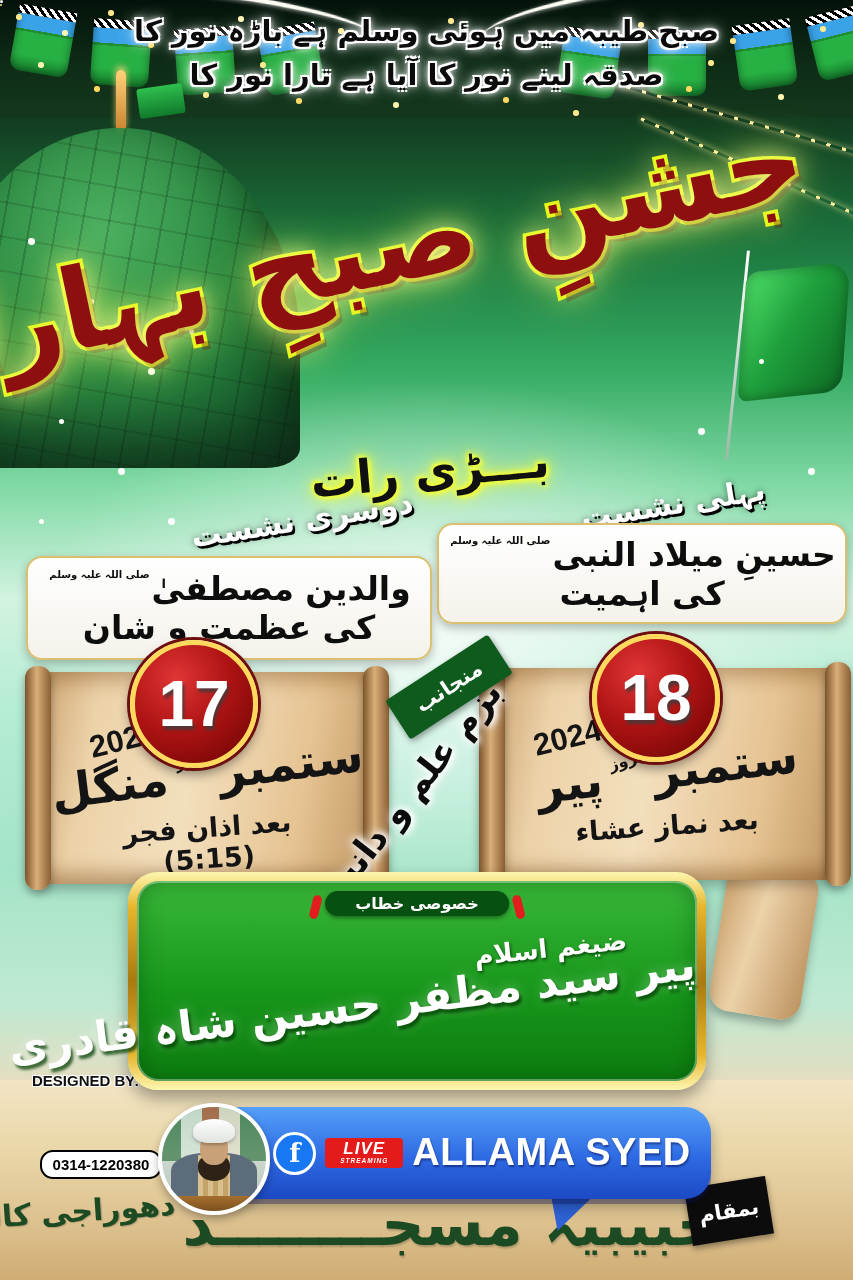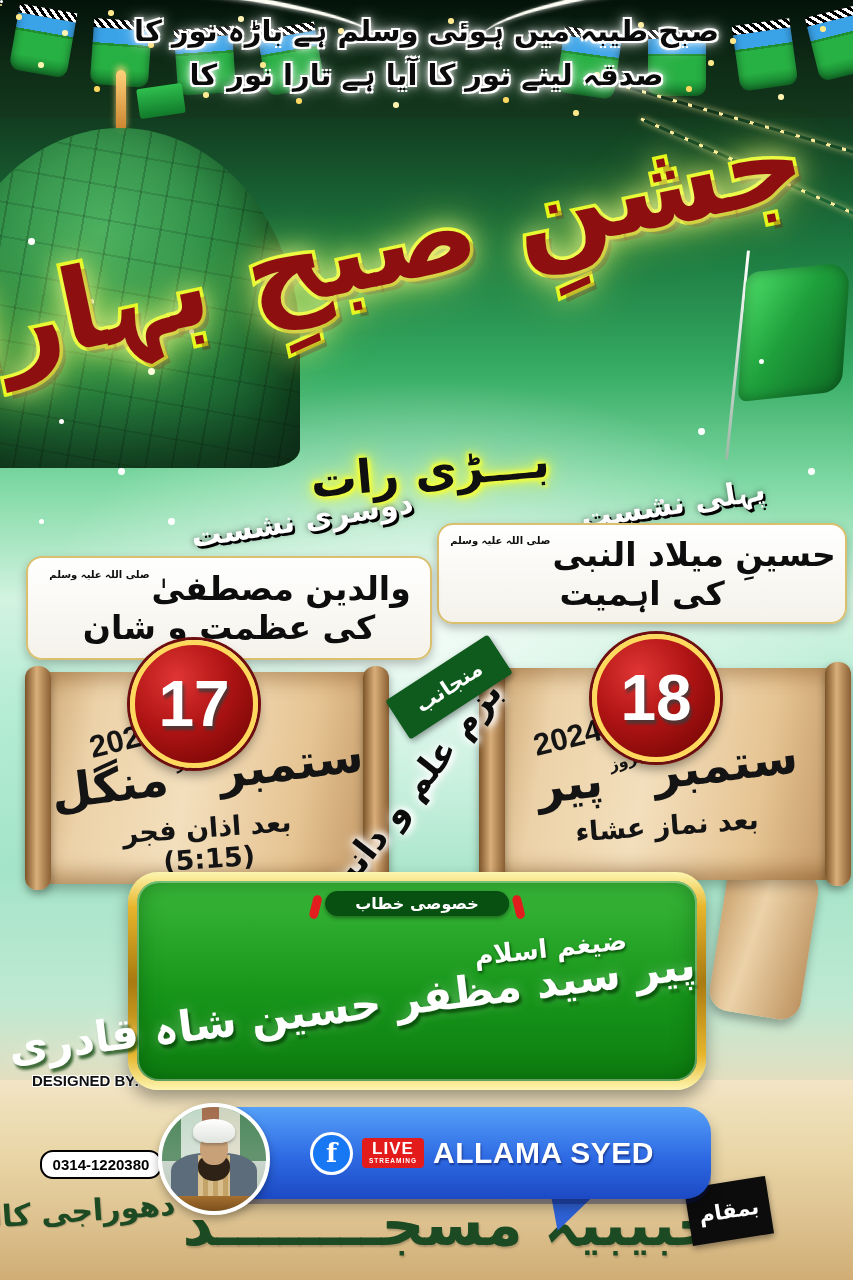--- a/index.html
+++ b/index.html
@@ -137,24 +137,24 @@
 
   
   .live-bar{left:193px;top:1107px;width:518px;height:92px;border-radius:26px;z-index:8;
     background:linear-gradient(180deg,#55a0f8 0%,#2e6ae3 55%,#1c49c4 100%);
     box-shadow:0 5px 0 rgba(10,20,90,.35),0 8px 14px rgba(0,0,0,.3);
     display:flex;flex-direction:column;align-items:center;justify-content:center;padding-left:60px;box-sizing:border-box;}
   .live-row{display:flex;align-items:center;gap:9px;}
   .fb-circle{width:37px;height:37px;border-radius:50%;background:#1877f2;border:3px solid #fff;
     display:flex;align-items:center;justify-content:center;color:#fff;font-family:"DejaVu Serif",serif;
     font-weight:bold;font-size:26px;line-height:1;}
-  .live-badge{background:#e31b1b;border-radius:4px;padding:2px 7px;display:flex;flex-direction:column;align-items:center;}
+  .live-badge{background:#e31b1b;border-radius:4px;padding:2px 15px;display:flex;flex-direction:column;align-items:center;font-style:italic;}
   .live-word{color:#fff;font-size:17px;font-weight:bold;line-height:1;letter-spacing:1px;}
   .streaming-word{color:#fff;font-size:6.5px;font-weight:bold;letter-spacing:1px;line-height:1.3;}
-  .live-name{color:#fff;font-weight:bold;font-size:30px;line-height:1.05;
+  .live-name{color:#fff;font-weight:bold;font-size:38px;line-height:1.05;
     text-shadow:1px 2px 2px rgba(0,0,60,.45);letter-spacing:.5px;}
   .bar-tail{left:548px;top:1196px;width:0;height:0;border-left:12px solid transparent;border-right:28px solid transparent;
     border-top:36px solid #2e62d6;transform:rotate(8deg);z-index:7;}
 
   
   .avatar{left:158px;top:1103px;width:104px;height:104px;border-radius:50%;border:4px solid #fff;overflow:hidden;
     background:linear-gradient(180deg,#79a98a 0%,#cdd8ce 45%,#b9c4bb 100%);z-index:9;box-shadow:0 4px 8px rgba(0,0,0,.3);}
   .av-art{position:absolute;top:0;left:0;right:0;height:52%;
     background:linear-gradient(90deg,#3f7d4e 0 18%,#d8e7da 18% 38%,#b05a3a 38% 55%,#e8e2cf 55% 75%,#3f7d4e 75% 100%);opacity:.75;}
   .av-body{position:absolute;bottom:14px;left:9px;width:86px;height:44px;border-radius:40% 40% 8px 8px;

